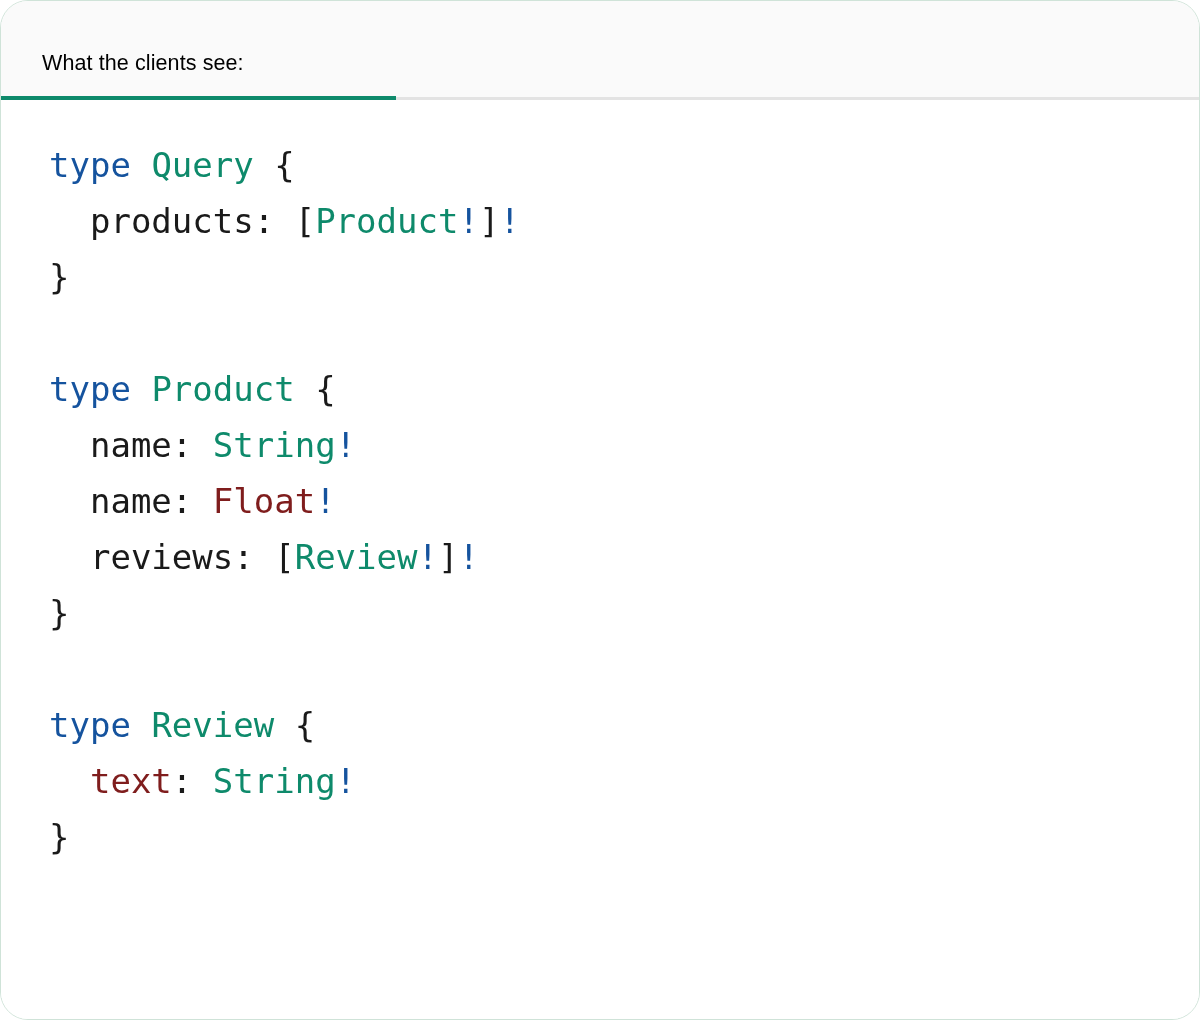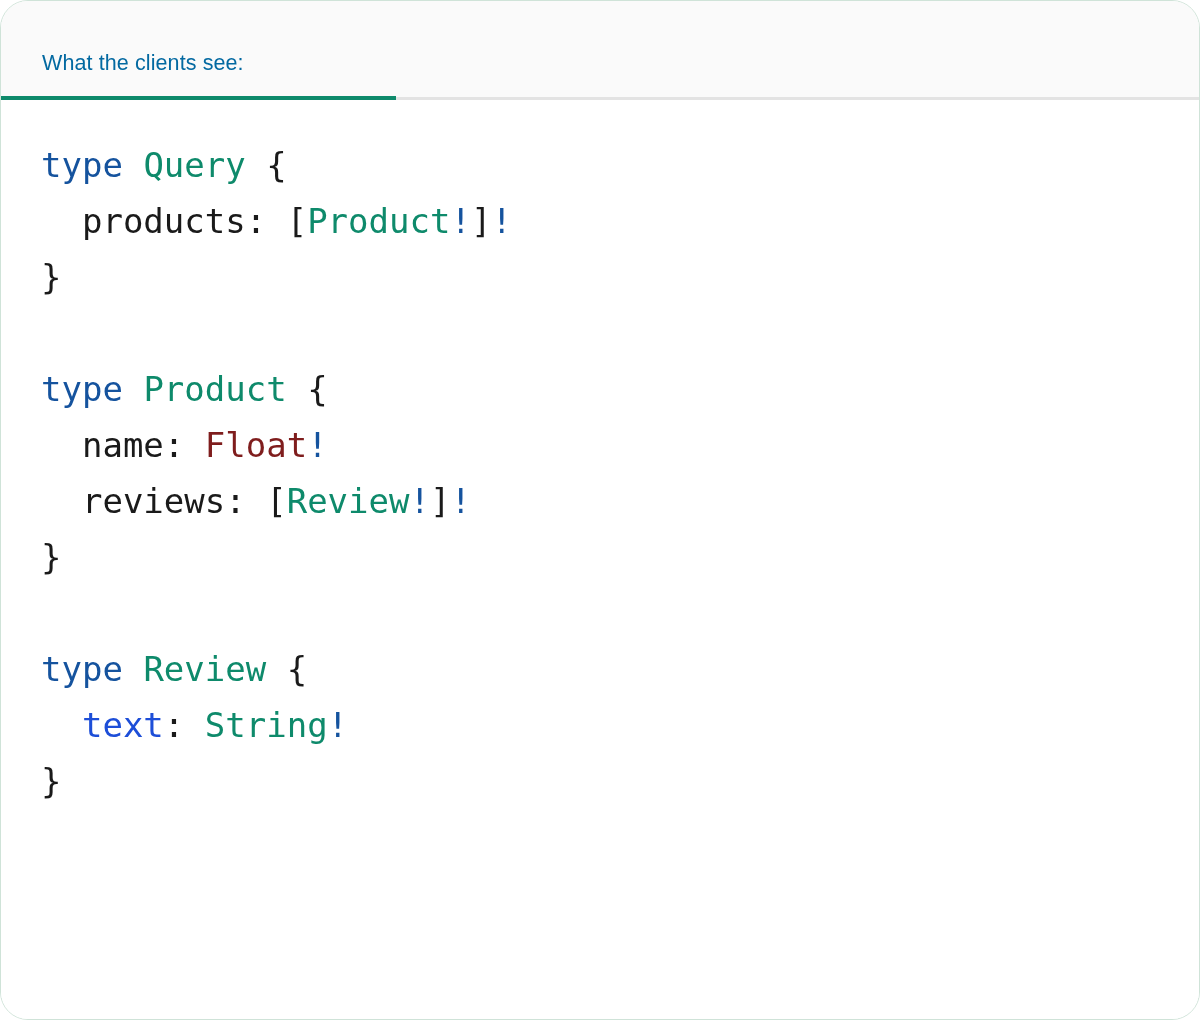--- a/index.html
+++ b/index.html
@@ -69,21 +69,21 @@
     width: 395px;
     height: 4px;
     background: #0e8a6b;
     z-index: 2;
   }
 
   
   .code-panel {
     position: relative;
     background: #ffffff;
-    padding: 37px 0 0 0;
+    padding: 37px 0 0 8px;
     height: 920px;
     box-sizing: border-box;
     border-radius: 17px;
   }
   .code-block {
     margin: 0;
     padding: 0 0 0 40px;
     font-family: "DejaVu Sans Mono", "Liberation Mono", monospace;
     font-size: 34px;
     line-height: 56px;
@@ -108,34 +108,35 @@
   .tok-bang     { color: #15539e; }
 </style>
 </head>
 <body>
 
 <div class="card" style="background: rgb(255, 255, 255); border-color: rgb(207, 227, 216); border-radius: 28px;">
 
   <div class="tabbar" style="background: rgb(250, 250, 250);">
     <div class="tabbar-baseline" style="background: rgb(227, 227, 227);"></div>
     <div class="tab">
-      <span class="tab-label" style="color: #0369a1; margin-top: 26px;">What the clients see:</span>
+      <span class="tab-label" style="color: #000000; margin-top: 26px;">What the clients see:</span>
     </div>
     <div class="tab-underline" style="background: rgb(14, 138, 107);"></div>
   </div>
 
   <div class="code-panel" style="background: rgb(255, 255, 255);">
     <pre class="code-block" id="code-block"><span class="code-line"><span class="tok-keyword" style="color: rgb(21, 83, 158);">type</span><span class="tok-punct" style="color: rgb(26, 26, 26);"> </span><span class="tok-typename" style="color: rgb(14, 138, 107);">Query</span><span class="tok-punct" style="color: rgb(26, 26, 26);"> </span><span class="tok-punct" style="color: rgb(26, 26, 26);">{</span>
 </span><span class="code-line"><span class="tok-field" style="color: rgb(26, 26, 26);">  products</span><span class="tok-punct" style="color: rgb(26, 26, 26);">: </span><span class="tok-punct" style="color: rgb(26, 26, 26);">[</span><span class="tok-typename" style="color: rgb(14, 138, 107);">Product</span><span class="tok-bang" style="color: rgb(21, 83, 158);">!</span><span class="tok-punct" style="color: rgb(26, 26, 26);">]</span><span class="tok-bang" style="color: rgb(21, 83, 158);">!</span>
 </span><span class="code-line"><span class="tok-punct" style="color: rgb(26, 26, 26);">}</span>
 </span><span class="code-line blank">
 </span><span class="code-line"><span class="tok-keyword" style="color: rgb(21, 83, 158);">type</span><span class="tok-punct" style="color: rgb(26, 26, 26);"> </span><span class="tok-typename" style="color: rgb(14, 138, 107);">Product</span><span class="tok-punct" style="color: rgb(26, 26, 26);"> </span><span class="tok-punct" style="color: rgb(26, 26, 26);">{</span>
+</span><span class="code-line"><span class="tok-field" style="color: rgb(26, 26, 26);">  name</span><span class="tok-punct" style="color: rgb(26, 26, 26);">: </span><span class="tok-typename" style="color: rgb(14, 138, 107);">String</span><span class="tok-bang" style="color: rgb(21, 83, 158);">!</span>
 </span><span class="code-line"><span class="tok-field" style="color: rgb(26, 26, 26);">  name</span><span class="tok-punct" style="color: rgb(26, 26, 26);">: </span><span class="tok-typename" style="color: #7f1d1d;">Float</span><span class="tok-bang" style="color: rgb(21, 83, 158);">!</span>
 </span><span class="code-line"><span class="tok-field" style="color: rgb(26, 26, 26);">  reviews</span><span class="tok-punct" style="color: rgb(26, 26, 26);">: </span><span class="tok-punct" style="color: rgb(26, 26, 26);">[</span><span class="tok-typename" style="color: rgb(14, 138, 107);">Review</span><span class="tok-bang" style="color: rgb(21, 83, 158);">!</span><span class="tok-punct" style="color: rgb(26, 26, 26);">]</span><span class="tok-bang" style="color: rgb(21, 83, 158);">!</span>
 </span><span class="code-line"><span class="tok-punct" style="color: rgb(26, 26, 26);">}</span>
 </span><span class="code-line blank">
 </span><span class="code-line"><span class="tok-keyword" style="color: rgb(21, 83, 158);">type</span><span class="tok-punct" style="color: rgb(26, 26, 26);"> </span><span class="tok-typename" style="color: rgb(14, 138, 107);">Review</span><span class="tok-punct" style="color: rgb(26, 26, 26);"> </span><span class="tok-punct" style="color: rgb(26, 26, 26);">{</span>
-</span><span class="code-line"><span class="tok-field" style="color: #1d4ed8;">  text</span><span class="tok-punct" style="color: rgb(26, 26, 26);">: </span><span class="tok-typename" style="color: rgb(14, 138, 107);">String</span><span class="tok-bang" style="color: rgb(21, 83, 158);">!</span>
+</span><span class="code-line"><span class="tok-field" style="color: #7f1d1d;">  text</span><span class="tok-punct" style="color: rgb(26, 26, 26);">: </span><span class="tok-typename" style="color: rgb(14, 138, 107);">String</span><span class="tok-bang" style="color: rgb(21, 83, 158);">!</span>
 </span><span class="code-line"><span class="tok-punct" style="color: rgb(26, 26, 26);">}</span>
 </span></pre>
   </div>
 
 </div>
 
 </body></html>

